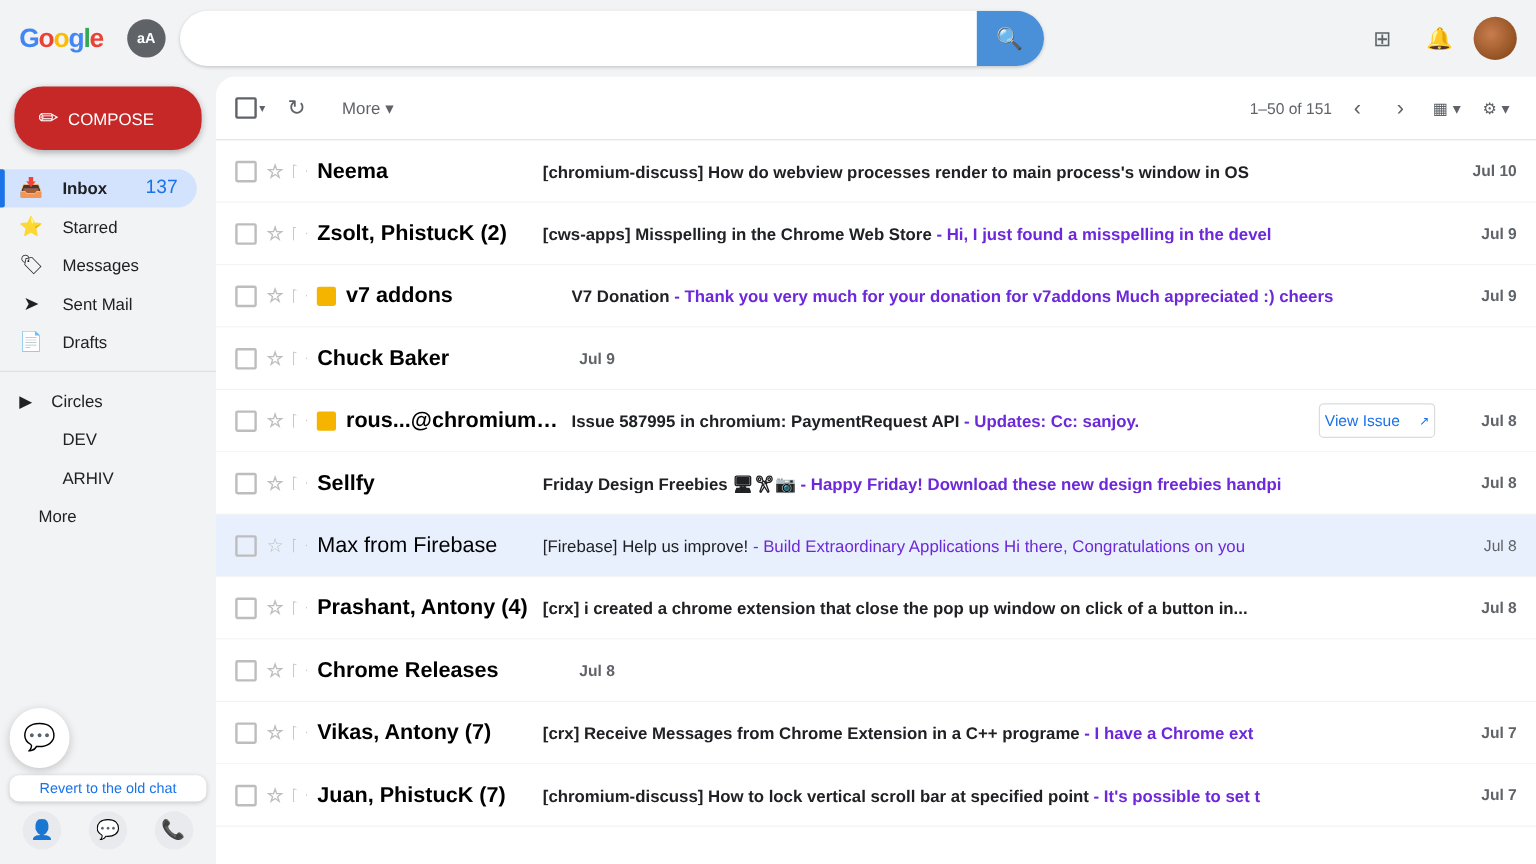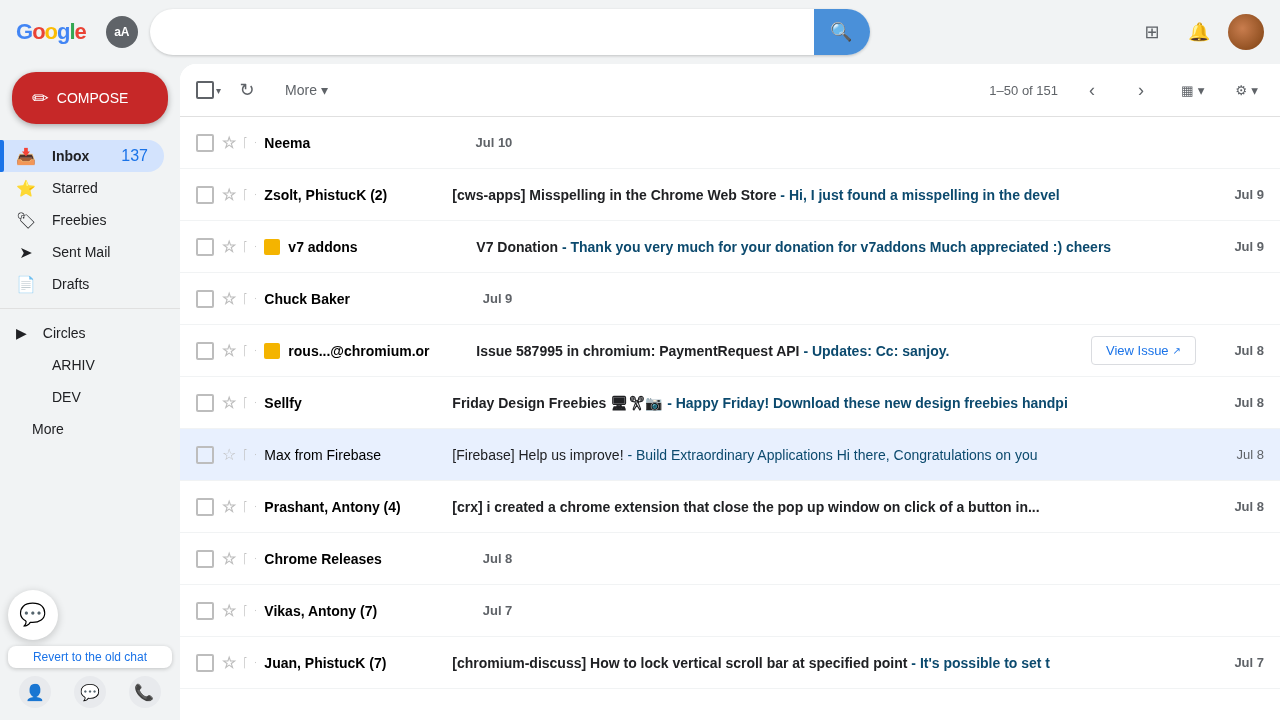--- a/index.html
+++ b/index.html
@@ -238,21 +238,21 @@
       color: #5f6368;
       display: flex;
       align-items: center;
       gap: 4px;
     }
 
     .pagination {
       margin-left: auto;
       display: flex;
       align-items: center;
-      gap: 19px;
+      gap: 6px;
       font-size: 13px;
       color: #5f6368;
     }
     .page-nav-btn {
       width: 30px; height: 30px;
       border-radius: 50%;
       border: none;
       background: transparent;
       cursor: pointer;
       display: flex; align-items: center; justify-content: center;
@@ -307,57 +307,57 @@
       border-radius: 2px;
       flex-shrink: 0;
     }
 
     .row-sender {
       width: 180px;
       flex-shrink: 0;
       white-space: nowrap;
       overflow: hidden;
       text-overflow: ellipsis;
-      font-size: 14px;
+      font-size: 18px;
     }
     .row-content {
       flex: 1;
       white-space: nowrap;
       overflow: hidden;
       text-overflow: ellipsis;
       font-size: 14px;
       color: #5f6368;
     }
     .row-content .subject {
       color: #202124;
     }
     .row-content .snippet {
-      color: #0c4a6e;
+      color: #6d28d9;
     }
     .row-date {
       width: 60px;
       text-align: right;
       font-size: 13px;
       color: #5f6368;
       flex-shrink: 0;
     }
 
     .view-issue-btn {
       background: white;
       border: 1px solid #dadce0;
       border-radius: 4px;
-      padding: 6px 14px;
+      padding: 6px 4px;
       font-size: 13px;
       color: #1a73e8;
       cursor: pointer;
       white-space: nowrap;
       flex-shrink: 0;
       display: flex;
       align-items: center;
-      gap: 4px;
+      gap: 16px;
     }
 
     
     .nav-item.active::before {
       content: '';
       position: absolute;
       left: 0;
       width: 4px;
       height: 32px;
       background: #1a73e8;
@@ -428,45 +428,45 @@
       <span class="nav-icon">📥</span>
       <span class="nav-label">Inbox</span>
       <span class="nav-count" style="color:#1a73e8;">137</span>
     </div>
     <div class="nav-item">
       <span class="nav-icon">⭐</span>
       <span class="nav-label">Starred</span>
     </div>
     <div class="nav-item">
       <span class="nav-icon">🏷</span>
-      <span class="nav-label">Freebies</span>
+      <span class="nav-label">Messages</span>
     </div>
     <div class="nav-item">
       <span class="nav-icon">➤</span>
       <span class="nav-label">Sent Mail</span>
     </div>
     <div class="nav-item">
       <span class="nav-icon">📄</span>
       <span class="nav-label">Drafts</span>
     </div>
 
     <div class="sidebar-divider"></div>
 
     <div class="circles-item">
       <span class="nav-icon">▶</span>
       <span>Circles</span>
     </div>
 
     <div class="nav-item">
       <span class="nav-icon"></span>
-      <span class="nav-label">ARHIV</span>
+      <span class="nav-label">DEV</span>
     </div>
     <div class="nav-item">
       <span class="nav-icon"></span>
-      <span class="nav-label">DEV</span>
+      <span class="nav-label">ARHIV</span>
     </div>
 
     <div class="more-btn">
       <span class="nav-icon"></span>
       <span>More</span>
     </div>
 
     <div style="position:absolute; bottom:8px; left:0; width:180px; padding:0 8px;">
       <div style="background:white; border-radius:50%; width:50px; height:50px; display:flex; align-items:center; justify-content:center; box-shadow:0 2px 8px rgba(0,0,0,0.2); margin-bottom:6px; cursor:pointer;">
         <span style="font-size:22px; color:#5f6368;">💬</span>
@@ -508,20 +508,23 @@
       </div>
     </div>
 
     <div class="email-list">
 
       <div class="email-row unread">
         <div class="row-cb"></div>
         <span class="row-star">☆</span>
         <span style="font-size:14px;color:transparent;border:1.5px solid #bdbdbd;width:12px;height:12px;display:inline-block;clip-path:polygon(0 0,100% 50%,0 100%)"></span>
         <span class="row-sender">Neema</span>
+        <span class="row-content">
+          <span class="subject">[chromium-discuss] How do webview processes render to main process's window in OS</span>
+        </span>
         <span class="row-date">Jul 10</span>
       </div>
 
       <div class="email-row unread">
         <div class="row-cb"></div>
         <span class="row-star">☆</span>
         <span style="font-size:14px;color:transparent;border:1.5px solid #bdbdbd;width:12px;height:12px;display:inline-block;clip-path:polygon(0 0,100% 50%,0 100%)"></span>
         <span class="row-sender">Zsolt, PhistucK (2)</span>
         <span class="row-content">
           <span class="subject">[cws-apps] Misspelling in the Chrome Web Store</span>
@@ -609,20 +612,24 @@
         <span style="font-size:14px;color:transparent;border:1.5px solid #bdbdbd;width:12px;height:12px;display:inline-block;clip-path:polygon(0 0,100% 50%,0 100%)"></span>
         <span class="row-sender">Chrome Releases</span>
         <span class="row-date">Jul 8</span>
       </div>
 
       <div class="email-row unread">
         <div class="row-cb"></div>
         <span class="row-star">☆</span>
         <span style="font-size:14px;color:transparent;border:1.5px solid #bdbdbd;width:12px;height:12px;display:inline-block;clip-path:polygon(0 0,100% 50%,0 100%)"></span>
         <span class="row-sender">Vikas, Antony (7)</span>
+        <span class="row-content">
+          <span class="subject">[crx] Receive Messages from Chrome Extension in a C++ programe</span>
+          <span class="snippet"> - I have a Chrome ext</span>
+        </span>
         <span class="row-date">Jul 7</span>
       </div>
 
       <div class="email-row unread">
         <div class="row-cb"></div>
         <span class="row-star">☆</span>
         <span style="font-size:14px;color:transparent;border:1.5px solid #bdbdbd;width:12px;height:12px;display:inline-block;clip-path:polygon(0 0,100% 50%,0 100%)"></span>
         <span class="row-sender">Juan, PhistucK (7)</span>
         <span class="row-content">
           <span class="subject">[chromium-discuss] How to lock vertical scroll bar at specified point</span>

